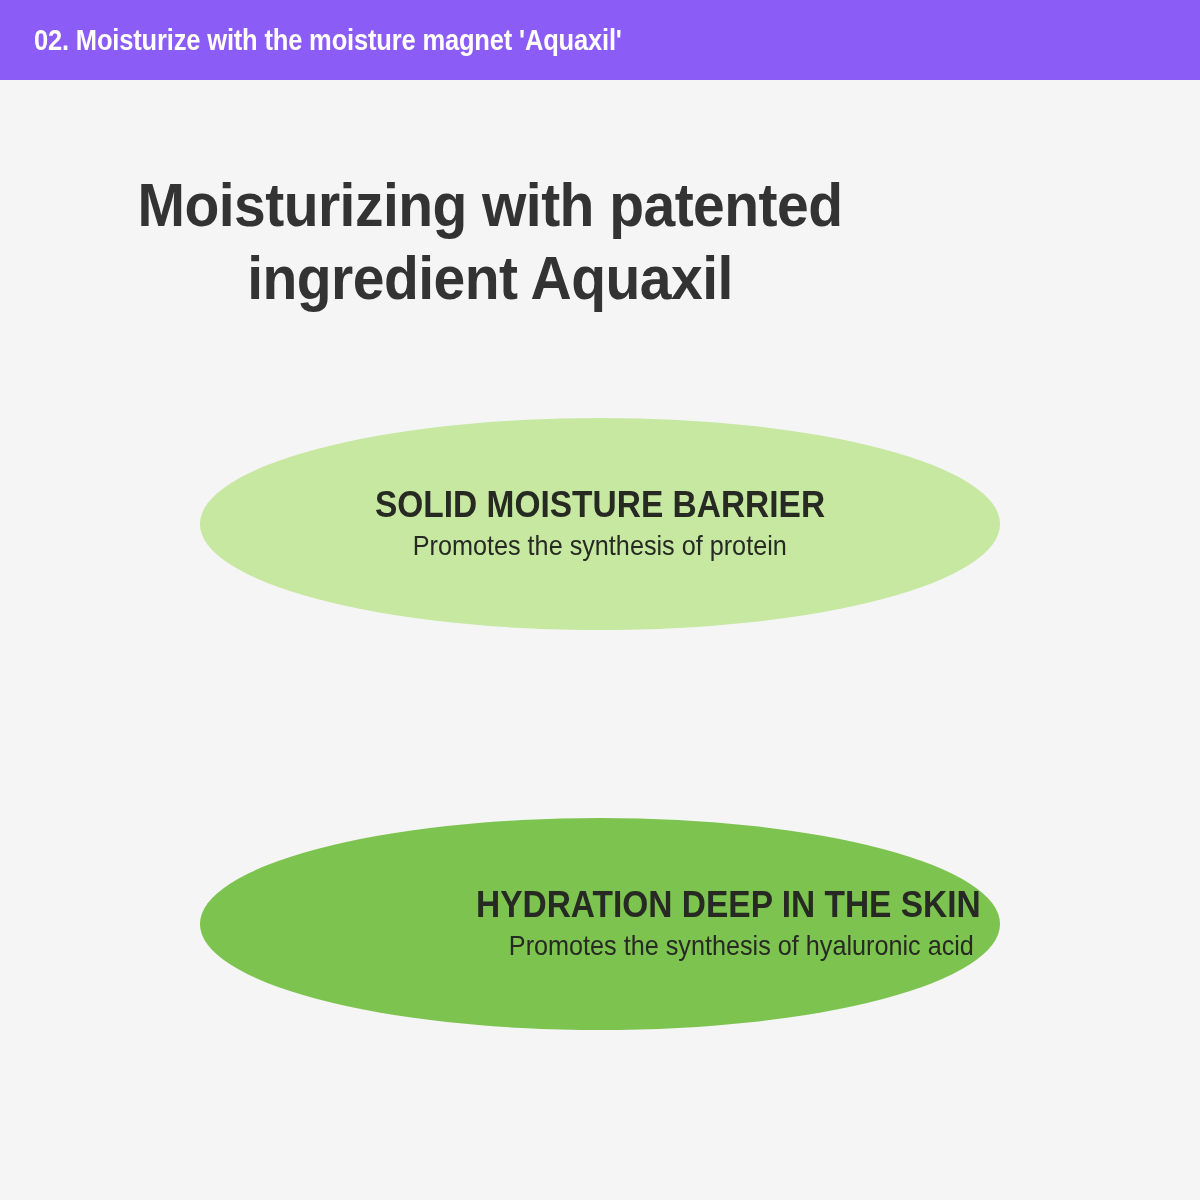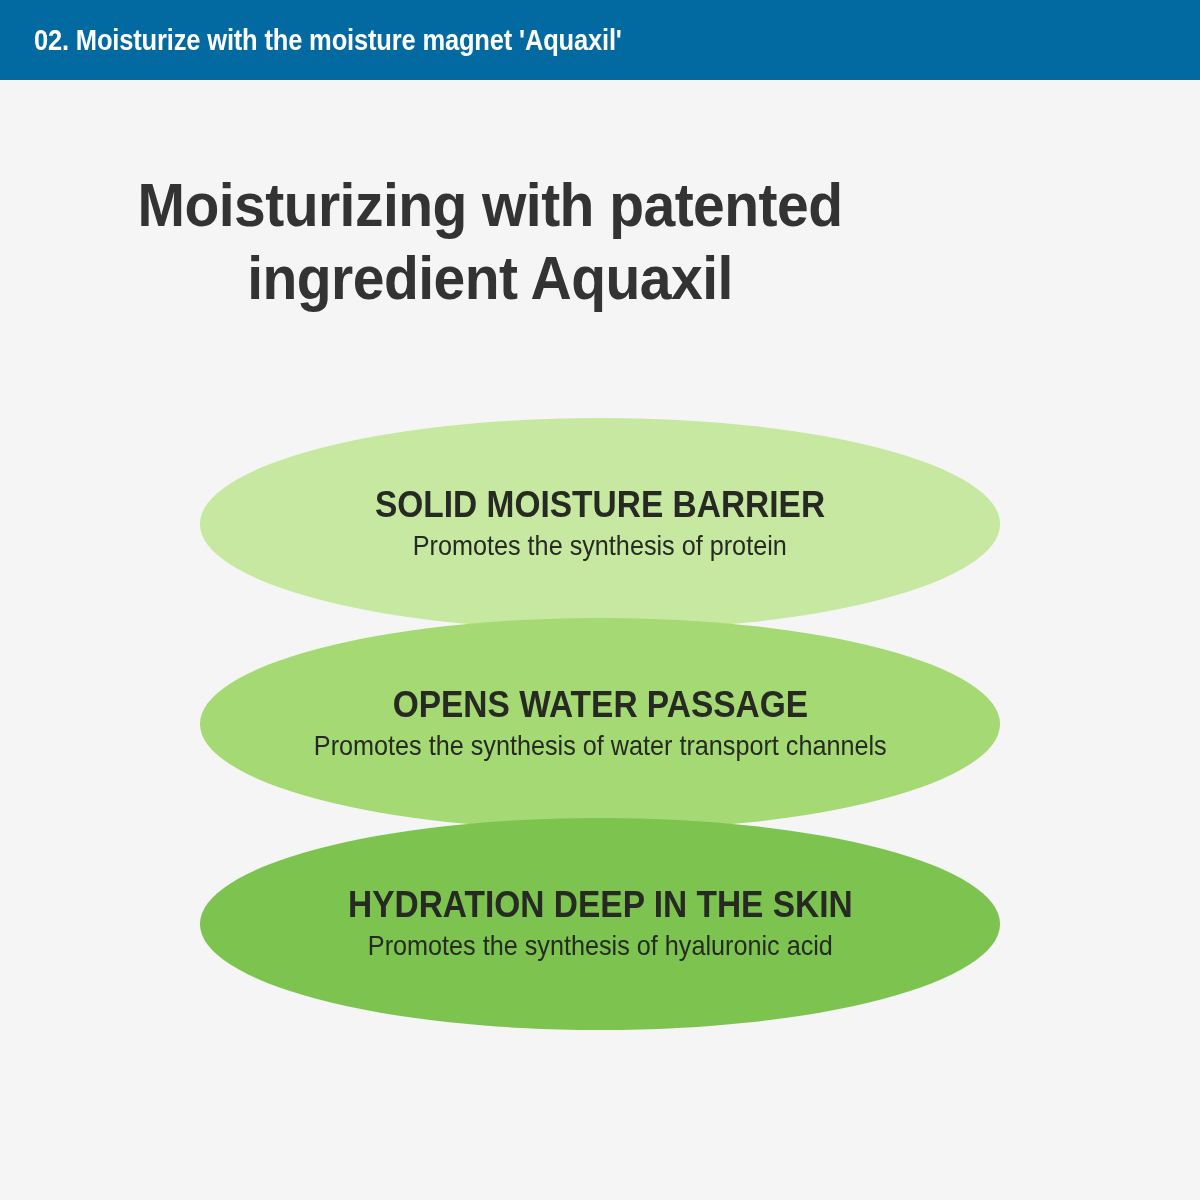--- a/index.html
+++ b/index.html
@@ -93,39 +93,35 @@
     font-weight: normal;
     margin-top: 6px;
     transform: scaleX(0.90);
     white-space: nowrap;
     line-height: 1.15;
   }
 </style>
 </head>
 <body style="background: rgb(245, 245, 245);">
 
-<div class="header-bar" style="background: #0369a1;">
+<div class="header-bar" style="background: #8b5cf6;">
   <div class="header-bar-text" style="color: rgb(255, 255, 255);">02. Moisturize with the moisture magnet 'Aquaxil'</div>
 </div>
 
 <div class="page-heading" style="color: rgb(51, 51, 51);">
   <span class="hline">Moisturizing with patented</span>
   <span class="hline">ingredient Aquaxil</span>
 </div>
 
 <div class="ellipse-stack">
 
   <div class="ellipse ellipse-1" style="background: rgb(198, 232, 160);">
     <div class="ellipse-title">SOLID MOISTURE BARRIER</div>
     <div class="ellipse-subtitle">Promotes the synthesis of protein</div>
   </div>
 
-  <div class="ellipse ellipse-2" style="background: rgb(164, 217, 115);">
-    <div class="ellipse-title">OPENS WATER PASSAGE</div>
-    <div class="ellipse-subtitle">Promotes the synthesis of water transport channels</div>
-  </div>
 
-  <div class="ellipse ellipse-3" style="background: rgb(124, 195, 79);">
+  <div class="ellipse ellipse-3" style="background: rgb(124, 195, 79); align-items: flex-end;">
     <div class="ellipse-title">HYDRATION DEEP IN THE SKIN</div>
     <div class="ellipse-subtitle">Promotes the synthesis of hyaluronic acid</div>
   </div>
 
 </div>
 
 </body></html>

